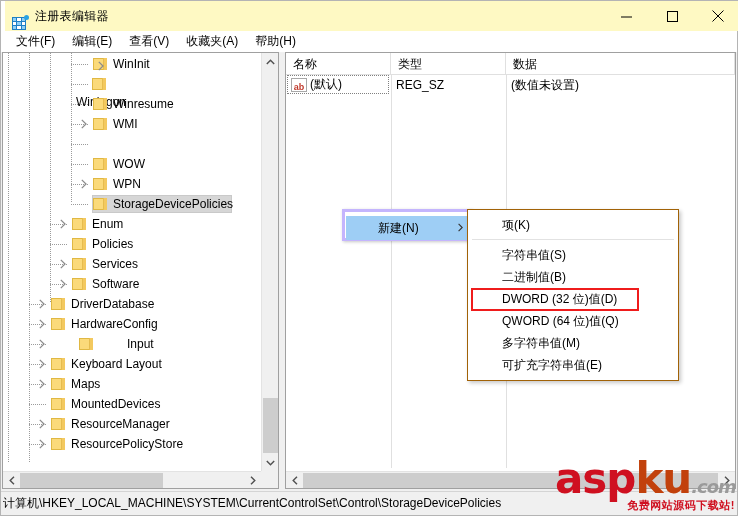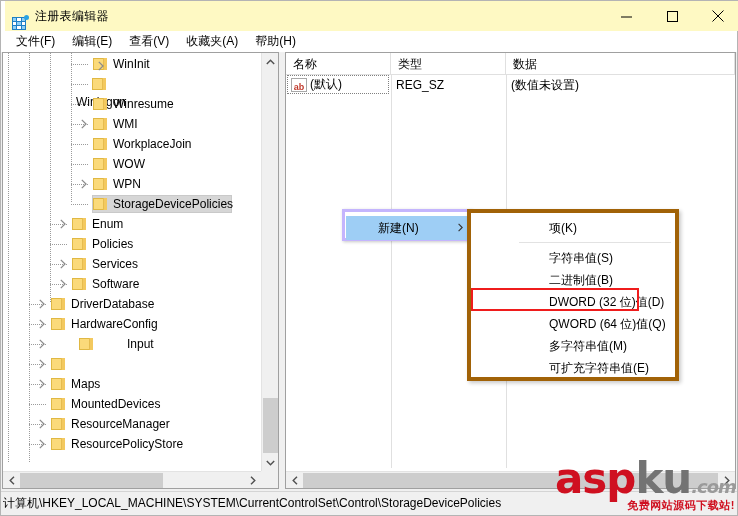--- a/index.html
+++ b/index.html
@@ -277,25 +277,24 @@
   }
   .ctx-parent .mi .arrow-r {
     position: absolute; right: 10px; top: 50%;
     transform: translateY(-50%);
   }
   .ctx-sub {
     position: absolute;
     left: 466px; top: 208px;
     width: 212px; height: 172px;
     background: #ffffff;
-    border: 4px solid #a16207;
+    border: 1px solid #a16207;
     box-shadow: 2px 2px 4px rgba(0,0,0,0.22);
     z-index: 41;
     padding-top: 4px;
-    padding-left: 44px;
   }
   .ctx-sub .si {
     height: 22px;
     display: flex; align-items: center;
     font-size: 12px; color: #000000;
     padding-left: 34px;
     white-space: nowrap;
   }
   .ctx-sub .sep {
     height: 1px; background: #e2e2e2;
@@ -333,21 +332,21 @@
     pointer-events: none;
   }
   .wm-main {
     position: absolute; left: 0; top: 0;
     font-size: 42px; font-weight: bold;
     font-family: "DejaVu Sans", sans-serif;
     letter-spacing: -1px;
     line-height: 44px;
   }
   .wm-asp { color: #cf1020; }
-  .wm-ku { color: #737373; }
+  .wm-ku { color: #c2410c; }
   .wm-com {
     color: #9a9a9a; font-size: 18px;
     font-style: italic; font-weight: bold;
   }
   .wm-sub {
     position: absolute; right: 0; bottom: 0;
     font-size: 11px; font-weight: bold;
     color: #cf1020;
     letter-spacing: 0.5px;
   }
@@ -453,28 +452,20 @@
                 </span>
                 <span class="folder">
                   <span class="body"></span>
                   <span class="tab"></span>
                 </span>
                 <span class="lbl">WMI</span>
               </div>
             </div>
             <div class="trow">
               <div class="elbow" style="left: 68px; width: 18px; top: 10px;"></div>
-              <div class="cells" style="margin-left: 73px;">
-                <span class="twist"></span>
-                <span class="folder">
-                  <span class="body"></span>
-                  <span class="tab"></span>
-                </span>
-                <span class="lbl">WorkplaceJoin</span>
-              </div>
             </div>
             <div class="trow">
               <div class="elbow" style="left: 68px; width: 18px; top: 10px;"></div>
               <div class="cells" style="margin-left: 73px;">
                 <span class="twist"></span>
                 <span class="folder">
                   <span class="body"></span>
                   <span class="tab"></span>
                 </span>
                 <span class="lbl">WOW</span>
@@ -613,20 +604,21 @@
               <div class="cells" style="margin-left: 31px;">
                 <span class="twist">
                   <svg width="6" height="10" viewBox="0 0 6 10">
                     <polyline points="0.8,0.9 5,5 0.8,9.1" fill="none" stroke="#8c8c8c" stroke-width="1.3"></polyline>
                   </svg>
                 </span>
                 <span class="folder">
                   <span class="body"></span>
                   <span class="tab"></span>
                 </span>
+                <span class="lbl">Keyboard Layout</span>
               </div>
             </div>
             <div class="trow">
               <div class="elbow" style="left: 26px; width: 18px; top: 10px;"></div>
               <div class="cells" style="margin-left: 31px;">
                 <span class="twist">
                   <svg width="6" height="10" viewBox="0 0 6 10">
                     <polyline points="0.8,0.9 5,5 0.8,9.1" fill="none" stroke="#8c8c8c" stroke-width="1.3"></polyline>
                   </svg>
                 </span>

